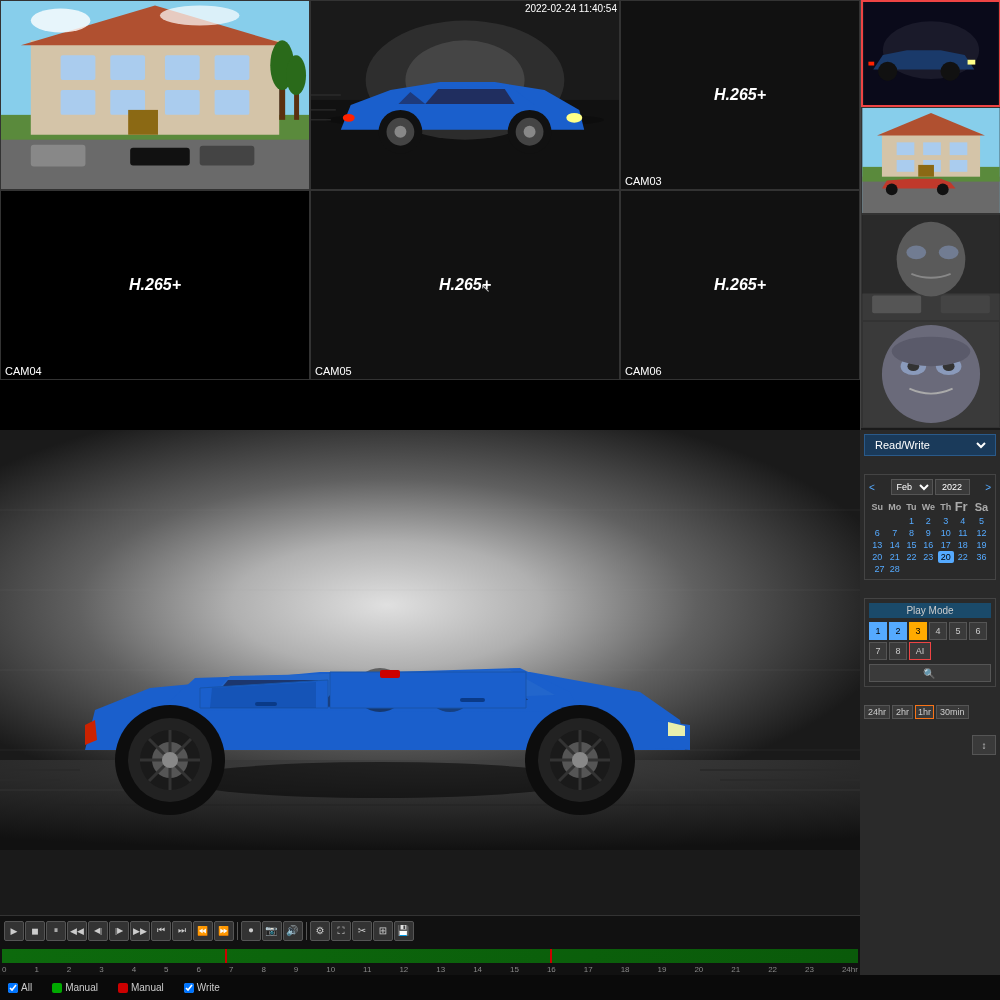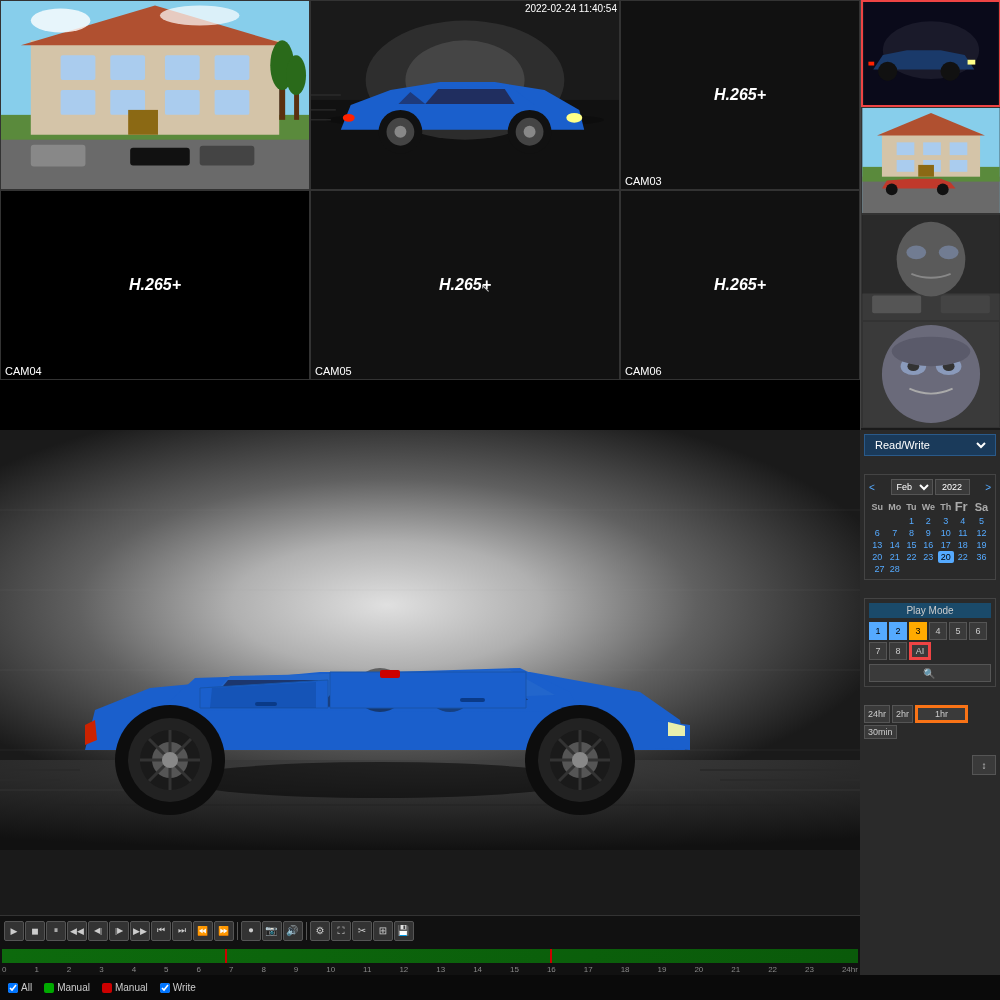--- a/index.html
+++ b/index.html
@@ -565,39 +565,39 @@
         <div style="text-align:center; color:#ccc; font-size:10px; margin-bottom:4px; background:#1a4a6a; padding:2px;">Play Mode</div>
         <div style="display:flex; flex-wrap:wrap; gap:2px; margin-bottom:4px;">
           <div style="width:18px;height:18px;background:#5af;border:1px solid #5af;color:#000;font-size:9px;display:flex;align-items:center;justify-content:center;cursor:pointer;">1</div>
           <div style="width:18px;height:18px;background:#5af;border:1px solid #5af;color:#000;font-size:9px;display:flex;align-items:center;justify-content:center;cursor:pointer;">2</div>
           <div style="width:18px;height:18px;background:#fa0;border:1px solid #fa0;color:#000;font-size:9px;display:flex;align-items:center;justify-content:center;cursor:pointer;">3</div>
           <div style="width:18px;height:18px;background:#3a3a3a;border:1px solid #555;color:#ccc;font-size:9px;display:flex;align-items:center;justify-content:center;cursor:pointer;">4</div>
           <div style="width:18px;height:18px;background:#3a3a3a;border:1px solid #555;color:#ccc;font-size:9px;display:flex;align-items:center;justify-content:center;cursor:pointer;">5</div>
           <div style="width:18px;height:18px;background:#3a3a3a;border:1px solid #555;color:#ccc;font-size:9px;display:flex;align-items:center;justify-content:center;cursor:pointer;">6</div>
           <div style="width:18px;height:18px;background:#3a3a3a;border:1px solid #555;color:#ccc;font-size:9px;display:flex;align-items:center;justify-content:center;cursor:pointer;">7</div>
           <div style="width:18px;height:18px;background:#3a3a3a;border:1px solid #555;color:#ccc;font-size:9px;display:flex;align-items:center;justify-content:center;cursor:pointer;">8</div>
-          <div style="width:22px;height:18px;background:#3a3a3a;border:3px solid #ef4444;color:#ccc;font-size:9px;display:flex;align-items:center;justify-content:center;cursor:pointer;">AI</div>
+          <div style="width:22px;height:18px;background:#3a3a3a;border:1px solid #ef4444;color:#ccc;font-size:9px;display:flex;align-items:center;justify-content:center;cursor:pointer;">AI</div>
         </div>
         <div style="width:100%;height:18px;background:#3a3a3a;border:1px solid #555;color:#ccc;font-size:10px;display:flex;align-items:center;justify-content:center;cursor:pointer;">🔍</div>
       </div>
 
       <div style="margin-top:6px; display:flex; gap:2px; flex-wrap:wrap;">
         <button style="background:#3a3a3a;color:#ccc;border:1px solid #555;font-size:9px;padding:1px 3px;cursor:pointer;">24hr</button>
         <button style="background:#3a3a3a;color:#ccc;border:1px solid #555;font-size:9px;padding:1px 3px;cursor:pointer;">2hr</button>
-        <button style="background:#3a3a3a;color:#ccc;border:3px solid #f97316;font-size:9px;padding:1px 17px;cursor:pointer;">1hr</button>
+        <button style="background:#3a3a3a;color:#ccc;border:1px solid #f97316;font-size:9px;padding:1px 2px;cursor:pointer;">1hr</button>
         <button style="background:#3a3a3a;color:#ccc;border:1px solid #555;font-size:9px;padding:1px 3px;cursor:pointer;">30min</button>
       </div>
       <div style="margin-top:4px; display:flex; justify-content:flex-end;">
         <div style="width:24px;height:20px;background:#3a3a3a;border:1px solid #555;color:#ccc;font-size:10px;display:flex;align-items:center;justify-content:center;cursor:pointer;">↕</div>
       </div>
 
     </div>
   </div>
 
-  <div style="position:absolute; bottom:0; left:0; width:1000px; height:25px; background:#0a0a0a; display:flex; align-items:center; padding:0 8px; gap:12px;">
+  <div style="position:absolute; bottom:0; left:0; width:1000px; height:25px; background:#0a0a0a; display:flex; align-items:center; padding:0 8px; gap:20px;">
     <div style="display:flex; align-items:center; gap:3px;">
       <input type="checkbox" checked="" style="width: 10px; height: 10px;">
       <span style="color:#ccc; font-size:10px;">All</span>
     </div>
     <div style="display:flex; align-items:center; gap:3px;">
       <div style="width:10px; height:10px; background:#0a0; border-radius:2px;"></div>
       <span style="color:#ccc; font-size:10px;">Manual</span>
     </div>
     <div style="display:flex; align-items:center; gap:3px;">
       <div style="width:10px; height:10px; background:#cc0000; border-radius:2px;"></div>

